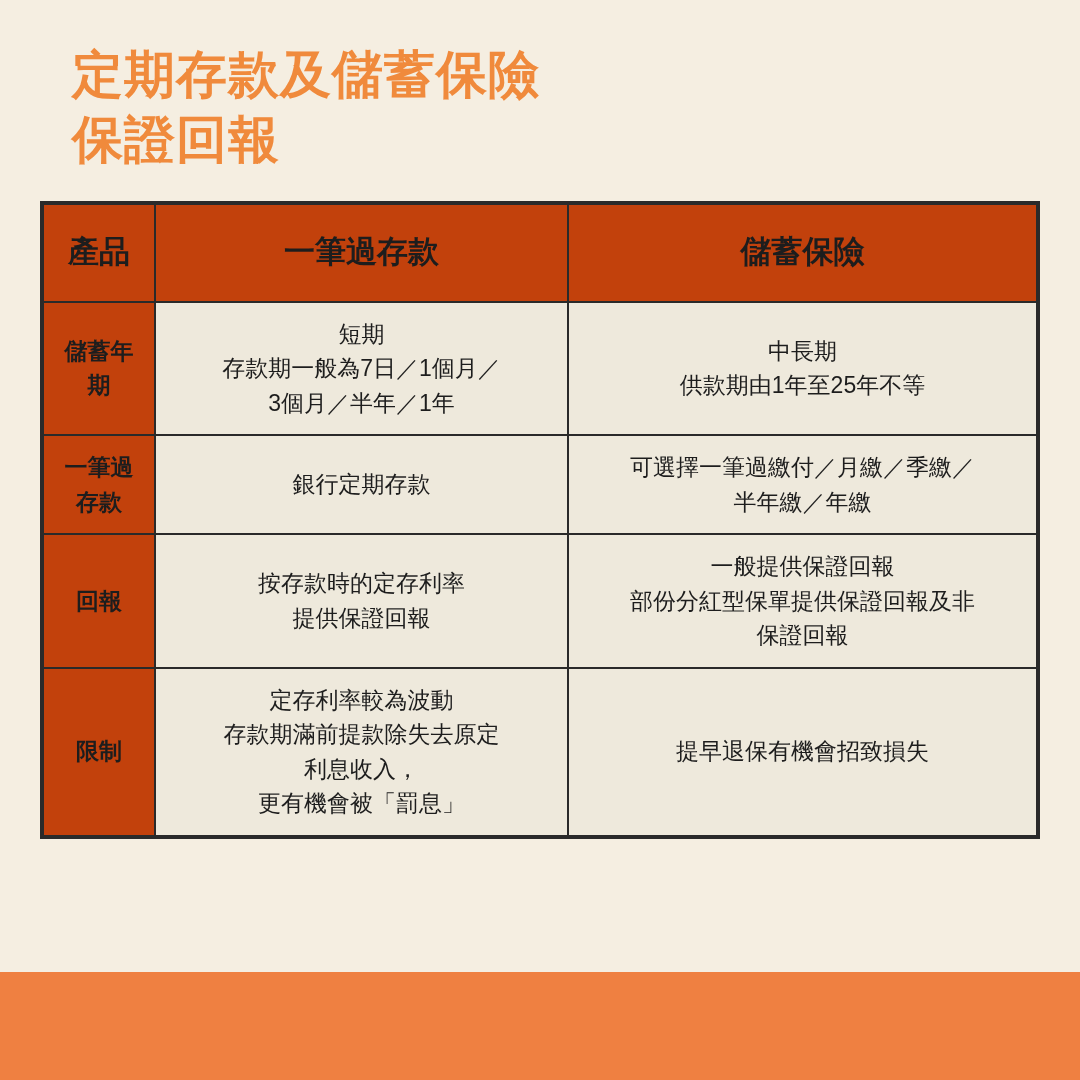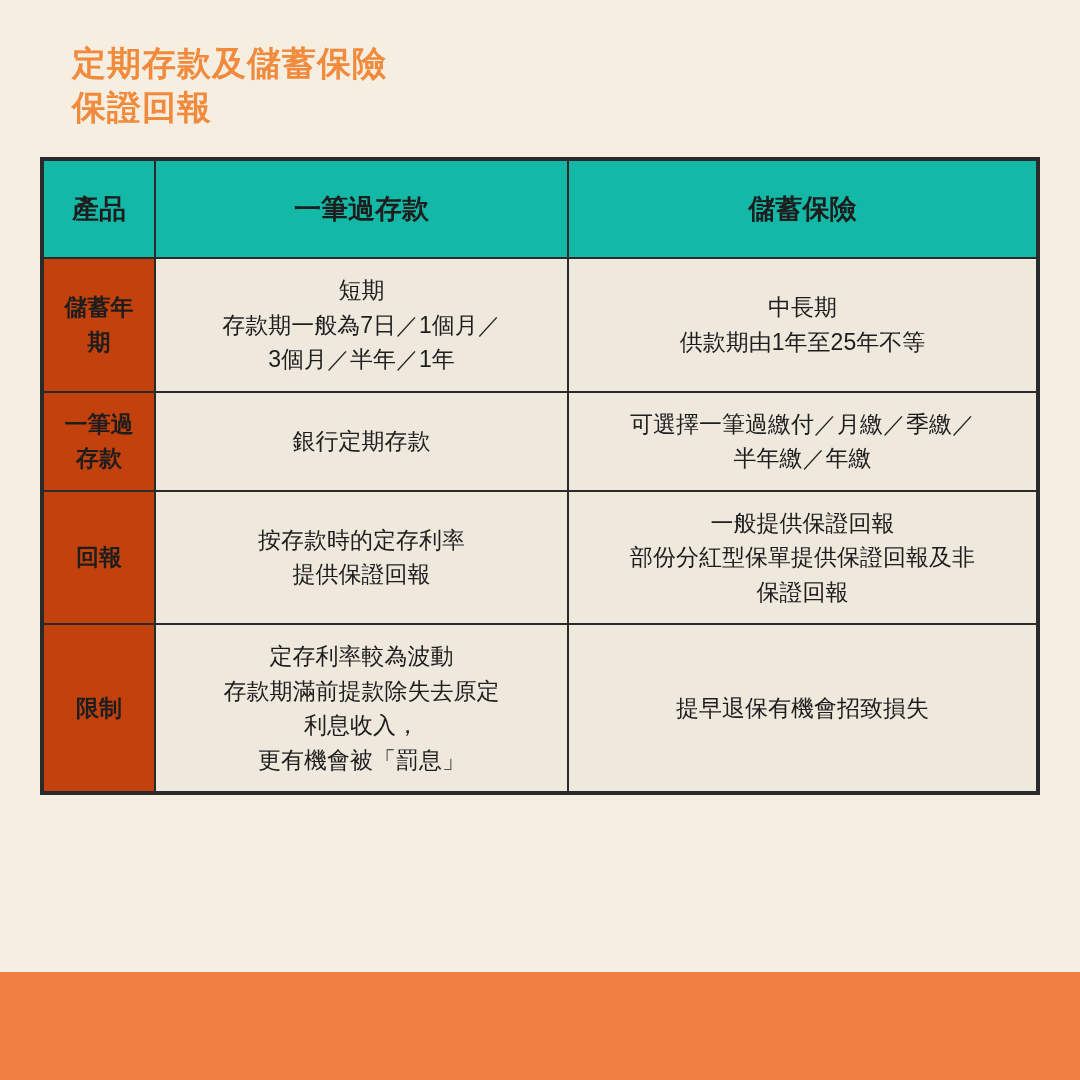--- a/index.html
+++ b/index.html
@@ -72,21 +72,21 @@
       rgba(255,255,255,0.55) 3px,
       rgba(255,255,255,0.55) 5px
     );
   }
   .title-block {
     margin-left: 26px;
     padding-top: 4px;
   }
   .title-line {
     color: #f08a3c;
-    font-size: 34px;
+    font-size: 51px;
     font-weight: bold;
     line-height: 1.28;
     letter-spacing: 1px;
     white-space: nowrap;
   }
 
   
   .table-wrap {
     margin: 28px 40px 0 40px;
     border: 2px solid #2a2a2a;
@@ -100,22 +100,22 @@
   table.cmp td, table.cmp th {
     border: 2px solid #2a2a2a;
     padding: 14px 12px;
     text-align: center;
     vertical-align: middle;
     font-size: 23px;
     line-height: 1.5;
     color: #1d1d1d;
   }
   table.cmp thead th {
-    background: #14b8a6;
-    font-size: 27px;
+    background: #c2410c;
+    font-size: 31px;
     font-weight: bold;
     height: 76px;
     padding: 10px;
   }
   td.rowlabel {
     background: #c2410c;
     font-weight: bold;
     font-size: 25px;
     width: 158px;
   }

